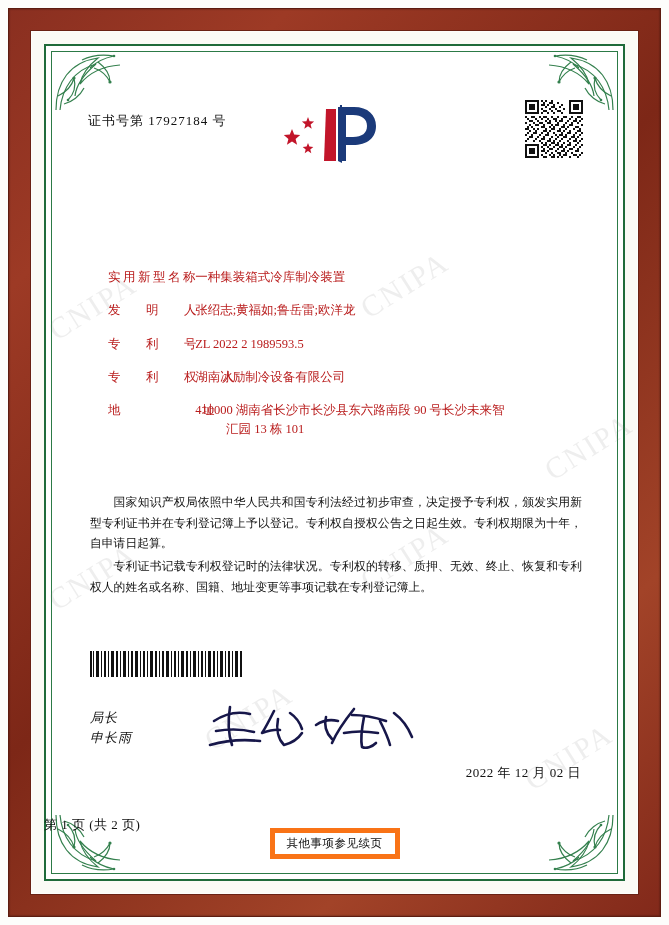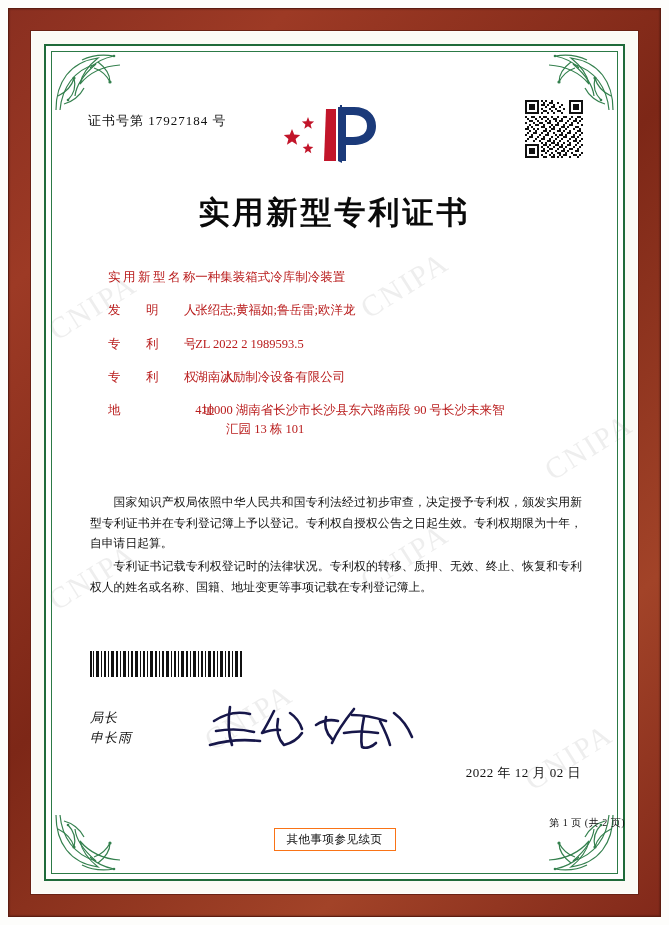--- a/index.html
+++ b/index.html
@@ -242,35 +242,35 @@
     font-size: 13px;
     color: #111;
     letter-spacing: 0.5px;
   }
 
   .page-no {
     position: absolute;
     left: 0;
     right: 0;
     top: 772px;
-    text-align: right;
-    font-size: 10px;
+    text-align: left;
+    font-size: 13px;
     color: #111;
     letter-spacing: 0.5px;
   }
 
   .footer-note {
     position: absolute;
     left: 50%;
     transform: translateX(-50%);
     top: 828px;
     font-size: 11.5px;
     color: #111;
     padding: 3px 12px;
-    border: 1px solid #f97316;
+    border: 5px solid #f97316;
     background: #fff;
     letter-spacing: 0.5px;
     white-space: nowrap;
   }
 </style>
 </head>
 <body>
 
 <div class="page">
 
@@ -584,21 +584,20 @@
           <polygon points="28,44 29.4,47.6 33.3,47.9 30.3,50.4 31.3,54.2 28,52.1 24.7,54.2 25.7,50.4 22.7,47.9 26.6,47.6"></polygon>
         </g>
 
         <polygon fill="#c2152a" points="46,10 56,10 56,62 44,62"></polygon>
 
         <path fill="#1b3a7a" d="M58 8 L74 8 C88 8 96 16 96 27 C96 39 87 46 73 46 L66 46 L66 62 L58 62 Z M66 16 L66 38 L73 38 C82 38 87 34 87 27 C87 20 82 16 73 16 Z"></path>
         <path fill="#1b3a7a" d="M60 6 L62 6 L62 64 L58 62 Z"></path>
       </svg>
     </div>
 
-    <div class="main-title">实用新型专利证书</div>
 
     <div class="fields">
 
       <div class="field-row">
         <span class="field-label sp3">实用新型名称</span>
         <span class="field-value">一种集装箱式冷库制冷装置</span>
       </div>
 
       <div class="field-row">
         <span class="field-label sp1">发　明　人</span>

